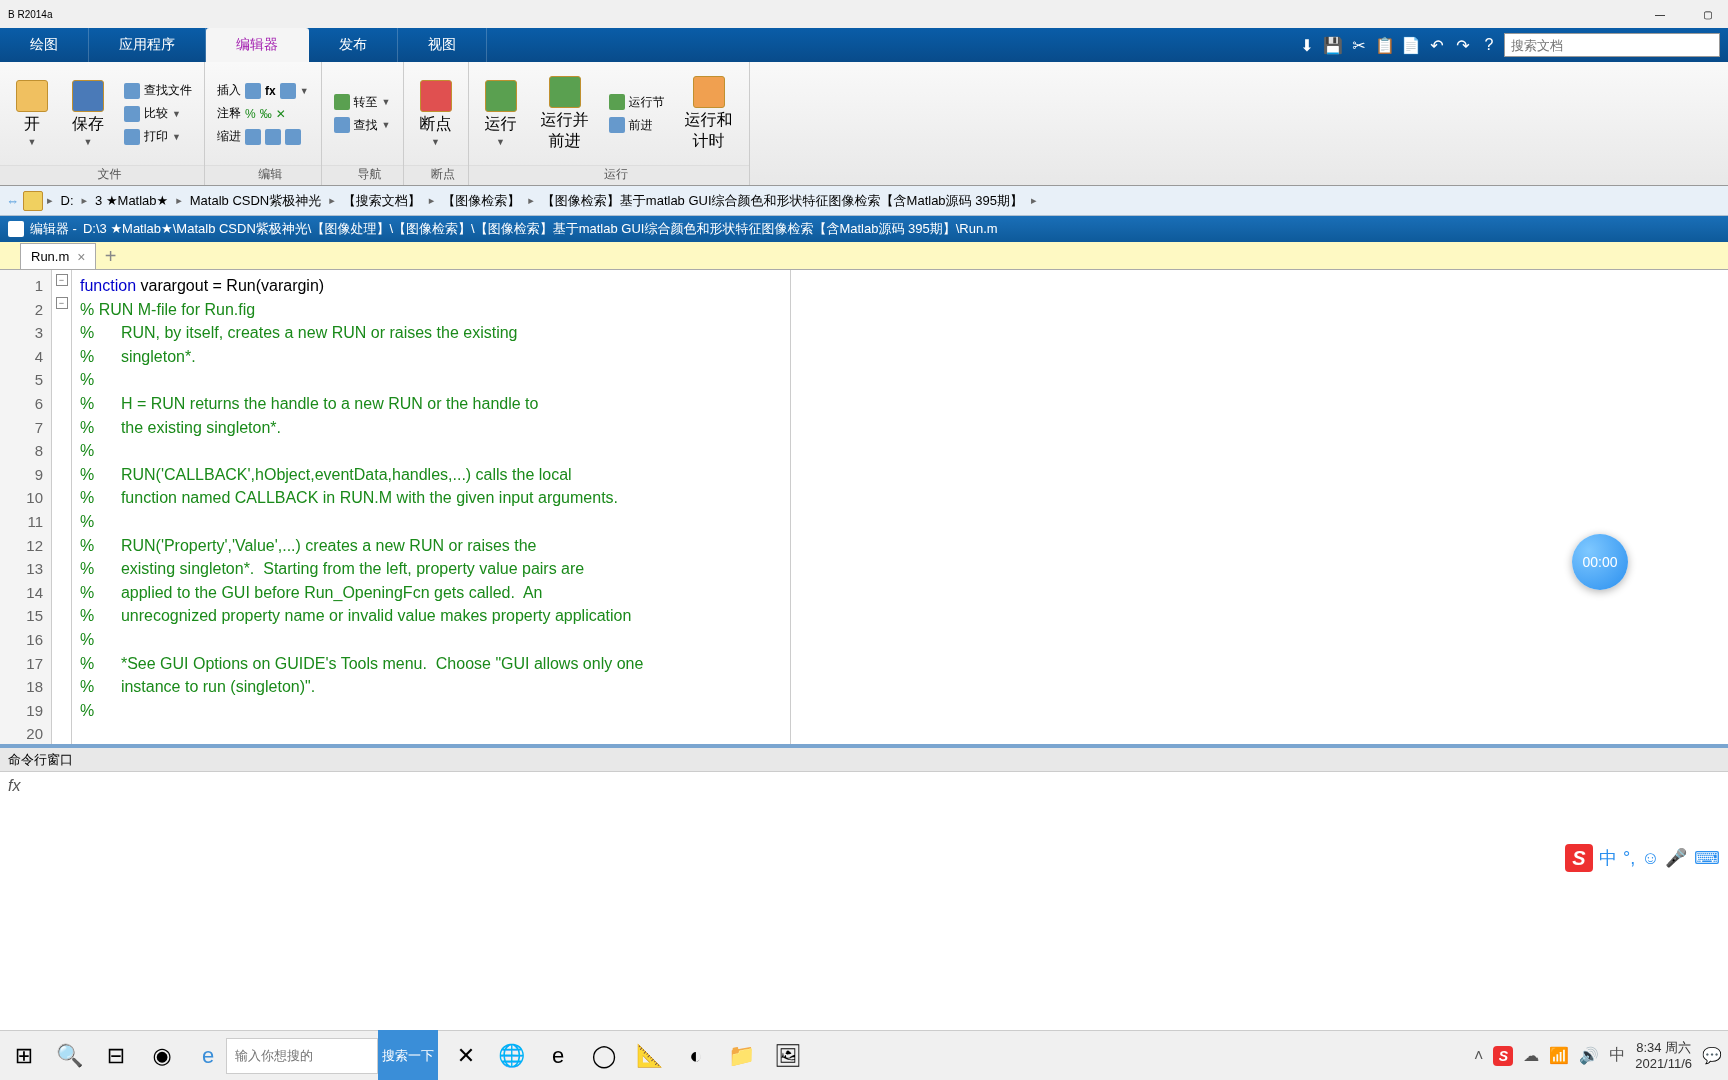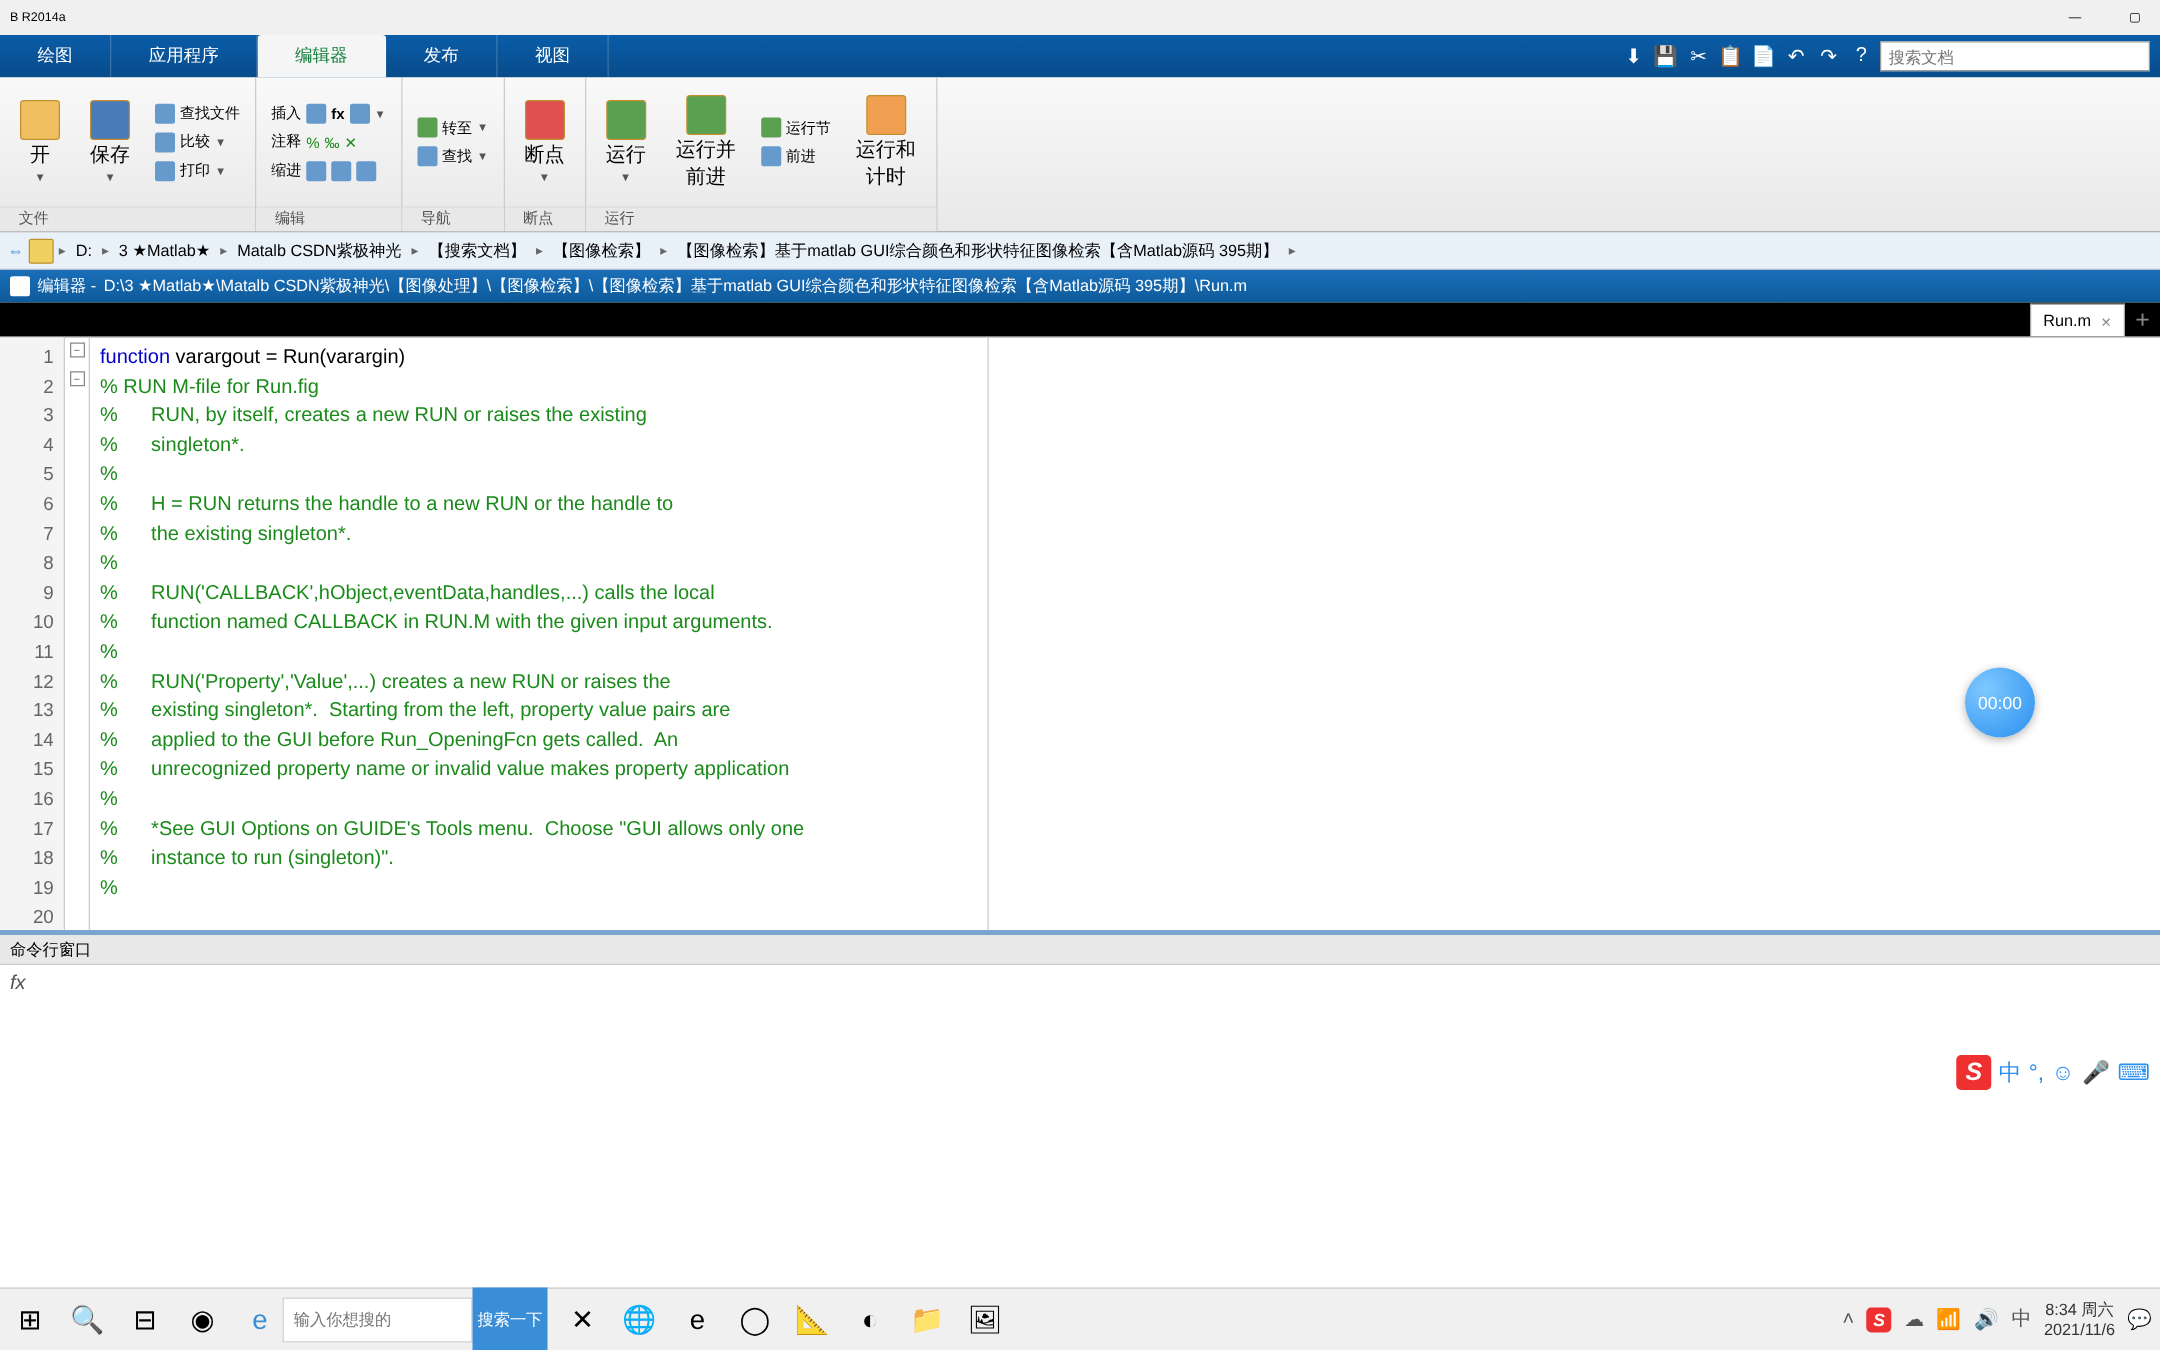--- a/index.html
+++ b/index.html
@@ -4,45 +4,45 @@
 <style>
 * { margin: 0; padding: 0; box-sizing: border-box; font-family: "Microsoft YaHei", sans-serif; }
 body { background: #fff; width: 1728px; height: 1080px; overflow: hidden; position: relative; }
 
 .titlebar { height: 28px; background: #f0f0f0; display: flex; align-items: center; padding: 0 8px; font-size: 10px; position: relative; }
 .titlebar-controls { position: absolute; right: 8px; display: flex; gap: 24px; }
 .win-btn { width: 24px; height: 20px; display: flex; align-items: center; justify-content: center; cursor: pointer; }
 
 .ribbon-tabs { height: 34px; background: linear-gradient(#0a5da8, #084b8a); display: flex; align-items: flex-end; }
 .tab { height: 34px; padding: 0 30px; color: #fff; font-size: 14px; display: flex; align-items: center; cursor: pointer; border-right: 1px solid rgba(255,255,255,0.2); }
-.tab.active { background: #f5f5f5; color: #15803d; border-radius: 3px 3px 0 0; }
+.tab.active { background: #f5f5f5; color: #a21caf; border-radius: 3px 3px 0 0; }
 .qat { margin-left: auto; display: flex; align-items: center; gap: 4px; padding-right: 8px; height: 100%; }
 .qat-btn { width: 22px; height: 22px; display: flex; align-items: center; justify-content: center; cursor: pointer; color: #fff; }
 .qat-search { width: 216px; height: 24px; background: #fff; border: 1px solid #999; padding: 0 6px; font-size: 13px; }
 
 .ribbon { height: 124px; background: linear-gradient(#f9f9f9, #e8e8e8); border-bottom: 1px solid #999; display: flex; }
 .ribbon-group { border-right: 1px solid #ccc; display: flex; flex-direction: column; }
 .ribbon-group-content { flex: 1; display: flex; align-items: center; padding: 4px 8px; gap: 8px; }
-.ribbon-group-label { height: 20px; font-size: 12px; color: #555; background: #e8e8e8; border-top: 1px solid #ddd; padding-left: 15px; }
+.ribbon-group-label { height: 20px; font-size: 12px; color: #555; text-align: center; background: #e8e8e8; border-top: 1px solid #ddd; padding-left: 15px; }
 .big-btn { display: flex; flex-direction: column; align-items: center; gap: 2px; padding: 4px 8px; cursor: pointer; }
 .big-btn-icon { width: 32px; height: 32px; background: #f0c060; border: 1px solid #c09030; border-radius: 3px; }
 .btn-col { display: flex; flex-direction: column; gap: 2px; }
 .small-btn { display: flex; align-items: center; gap: 4px; padding: 2px 4px; cursor: pointer; font-size: 12px; }
 .small-btn-icon { width: 16px; height: 16px; background: #6699cc; border-radius: 2px; }
 .dropdown-arrow { font-size: 9px; color: #555; }
 
 .path-bar { height: 30px; background: #e8f0f8; border-bottom: 1px solid #b0c0d0; display: flex; align-items: center; padding: 0 6px; font-size: 13px; gap: 4px; }
 .path-icon { width: 20px; height: 20px; background: #f0d060; border: 1px solid #c09030; border-radius: 2px; }
 .path-seg { cursor: pointer; padding: 2px 4px; }
 .path-sep { color: #666; font-size: 11px; }
 
 .editor-title { height: 26px; background: linear-gradient(#1a6fb8, #0e5a9a); color: #fff; display: flex; align-items: center; padding: 0 8px; font-size: 13px; gap: 6px; }
 .editor-icon { width: 16px; height: 16px; background: #fff; border-radius: 2px; }
 
-.editor-tabs { height: 28px; background: #000000; border-bottom: 1px solid #aaa; display: flex; align-items: flex-end; padding-left: 20px; justify-content: flex-end; }
+.editor-tabs { height: 28px; background: #fef9c3; border-bottom: 1px solid #aaa; display: flex; align-items: flex-end; padding-left: 20px; }
 .editor-tab { height: 26px; background: #fff; border: 1px solid #aaa; border-bottom: none; padding: 0 10px; display: flex; align-items: center; gap: 8px; font-size: 13px; cursor: pointer; }
 .tab-close { font-size: 14px; color: #888; cursor: pointer; }
 .tab-add { width: 28px; height: 26px; display: flex; align-items: center; justify-content: center; font-size: 20px; color: #888; cursor: pointer; }
 
 .code-area { height: 474px; display: flex; background: #fff; position: relative; }
 .gutter { width: 52px; background: #f4f4f4; border-right: 1px solid #ccc; text-align: right; padding: 4px 8px 4px 0; font-family: Consolas, monospace; font-size: 15px; color: #666; line-height: 23.6px; }
 .fold-col { width: 20px; border-right: 1px solid #ccc; padding-top: 4px; }
 .fold-box { width: 12px; height: 12px; border: 1px solid #888; margin: 0 auto; font-size: 9px; line-height: 10px; text-align: center; color: #666; cursor: pointer; }
 .code-lines { flex: 1; padding: 4px 8px; font-family: Consolas, "Courier New", monospace; font-size: 16px; line-height: 23.6px; }
 .code-line { white-space: pre; }

